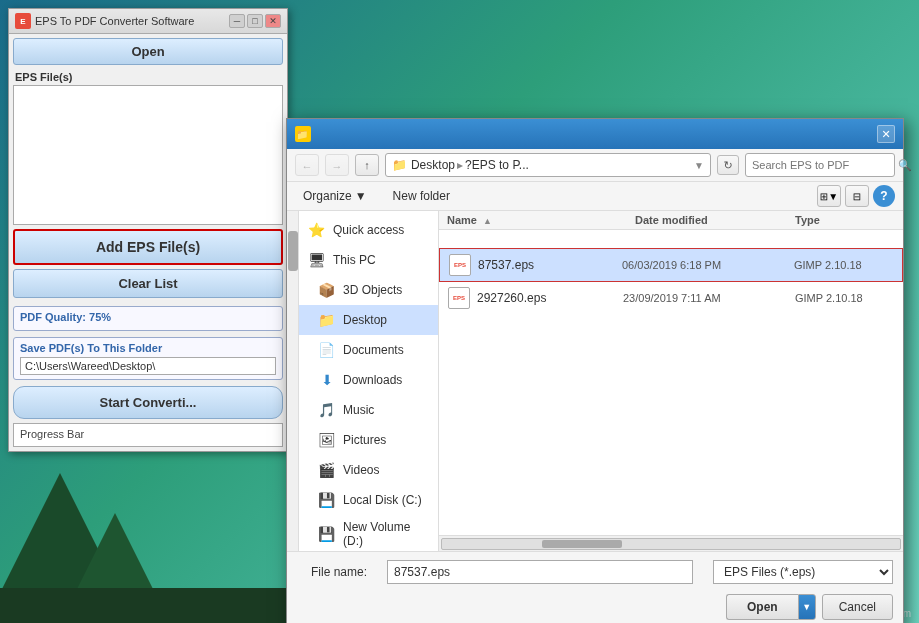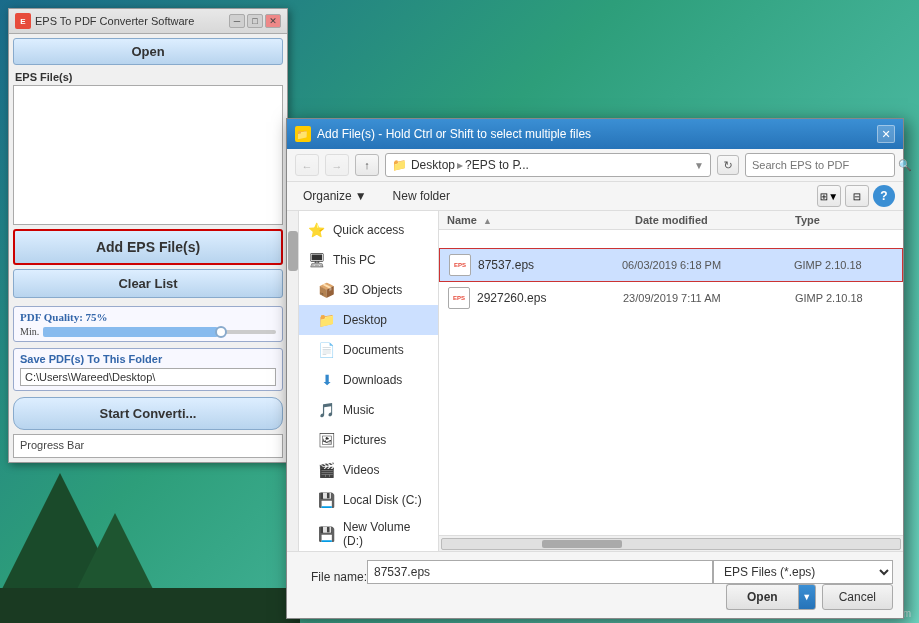--- a/index.html
+++ b/index.html
@@ -136,21 +136,20 @@
       cursor: pointer;
       margin-bottom: 8px;
     }
 
     .quality-section {
       background: #f8f8ff;
       border: 1px solid #99aacc;
       border-radius: 3px;
       padding: 4px 6px;
       margin-bottom: 6px;
-      font-family: Liberation Serif, serif;
     }
 
     .quality-label {
       font-size: 11px;
       color: #3366aa;
       font-weight: bold;
       margin-bottom: 3px;
     }
 
     .slider-row {
@@ -594,23 +593,23 @@
 
     
     .dialog-bottom {
       background: #f5f5f5;
       border-top: 1px solid #ddd;
       padding: 8px 10px;
     }
 
     .filename-row {
       display: flex;
-      align-items: flex-end;
-      gap: 0;
-      margin-bottom: 0;
+      align-items: center;
+      gap: 20px;
+      margin-bottom: 10px;
     }
 
     .filename-label {
       font-size: 12px;
       color: #333;
       width: 70px;
       text-align: right;
     }
 
     .filename-input {
@@ -756,48 +755,40 @@
     <button class="help-btn">Open</button>
 
     <div class="section-label">EPS File(s)</div>
     <div class="file-list-area"></div>
 
     <button class="add-eps-btn">Add EPS File(s)</button>
     <button class="clear-list-btn">Clear List</button>
 
     <div class="quality-section">
       <div class="quality-label">PDF Quality: 75%</div>
-      <div class="slider-row">
-        <span class="slider-min-label">Min.</span>
-        <div class="slider-track">
-          <div style="position:absolute;left:0;top:-3px;width:75%;height:10px;background:linear-gradient(to right,#88bbee,#88bbee);border-radius:2px;"></div>
-          <div style="position:absolute;left:74%;top:-4px;width:12px;height:12px;background:white;border:2px solid #88aacc;border-radius:50%;"></div>
-        </div>
-      </div>
     </div>
 
     <div class="save-section">
       <div class="save-label">Save PDF(s) To This Folder</div>
       <input class="save-path-input" type="text" value="C:\Users\Wareed\Desktop\" style="">
     </div>
 
     <button class="start-convert-btn">Start Converti...</button>
 
     <div class="progress-bar-section">
       <span>Progress Bar</span>
     </div>
   </div>
 </div>
 
 <div class="file-dialog">
 
   <div class="dialog-titlebar">
     <div class="dialog-titlebar-left">
       <div class="dialog-title-icon">📁</div>
-      <span>Add File(s) - Hold Ctrl or Shift to select multiple files</span>
     </div>
     <div class="dialog-close-btn">✕</div>
   </div>
 
   <div class="nav-bar">
     <div class="nav-btn disabled">←</div>
     <div class="nav-btn disabled">→</div>
     <div class="nav-btn">↑</div>
 
     <div class="address-bar">

